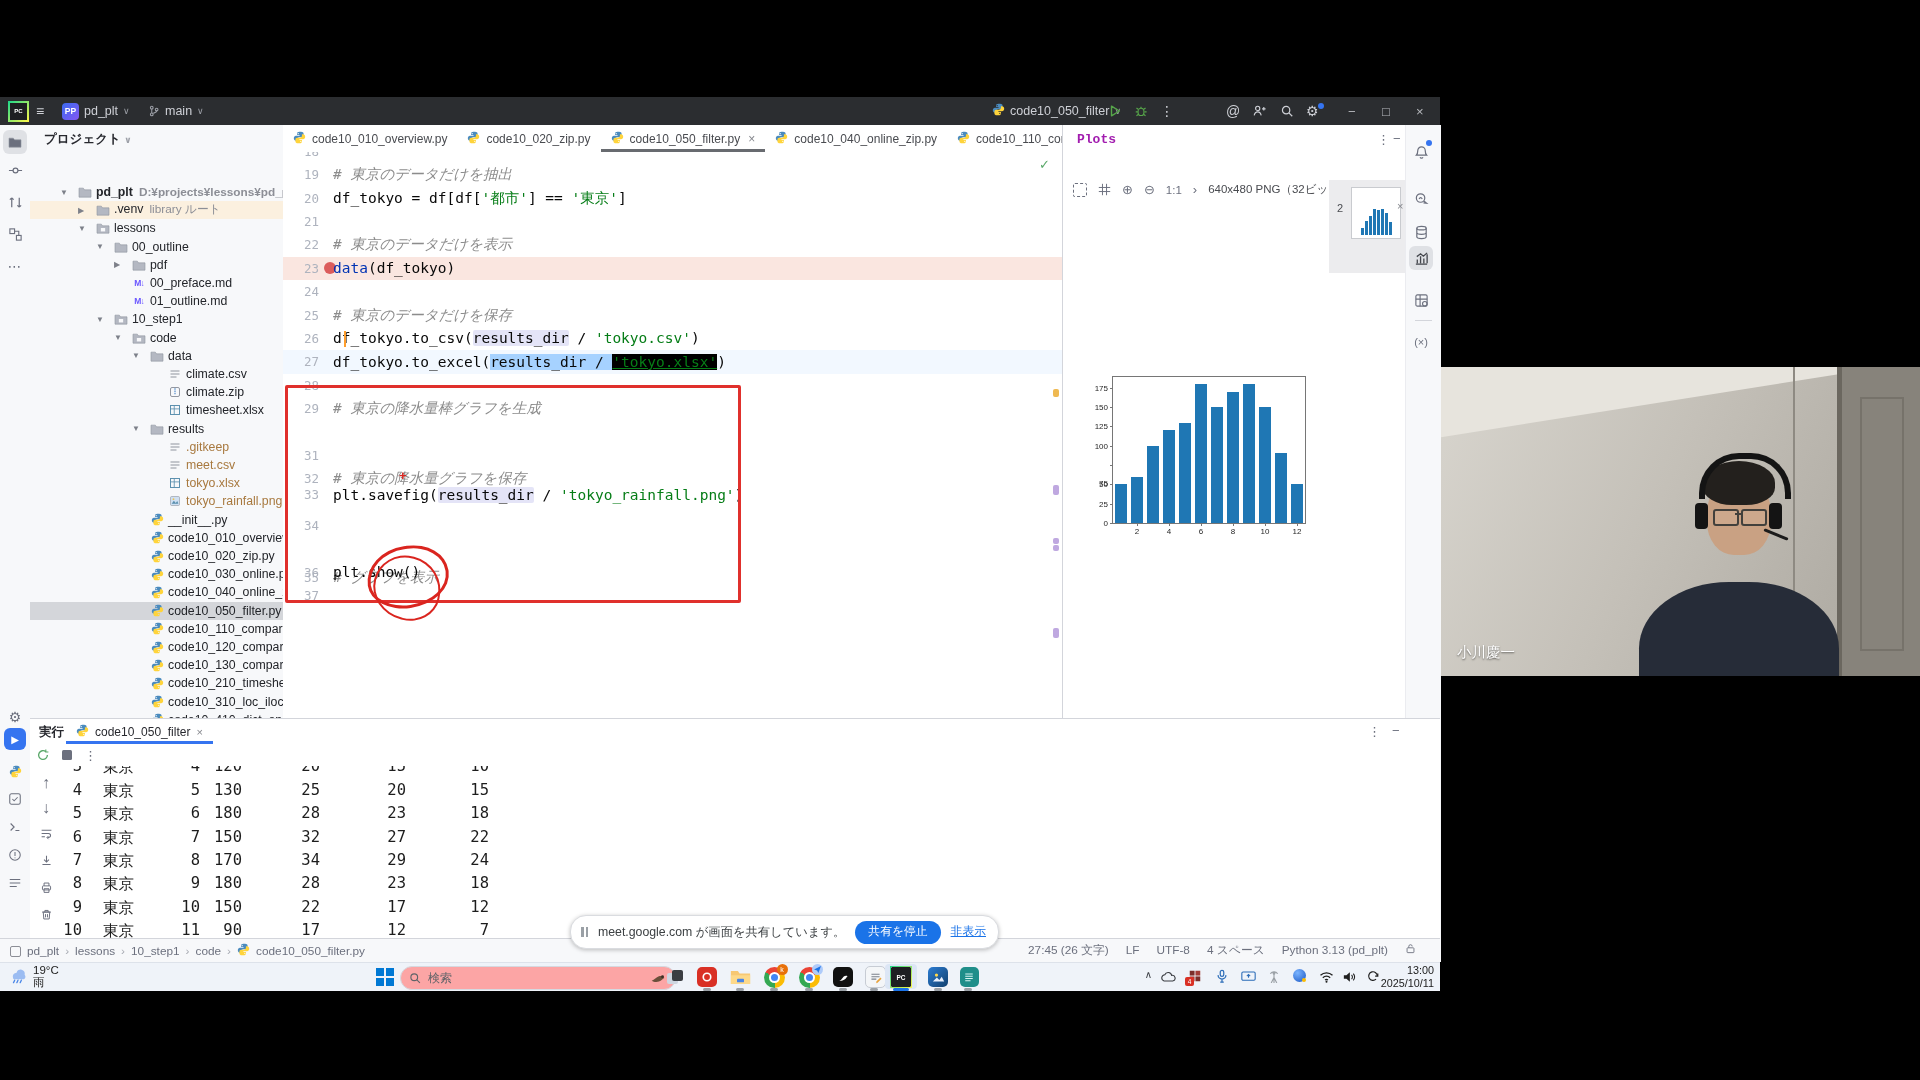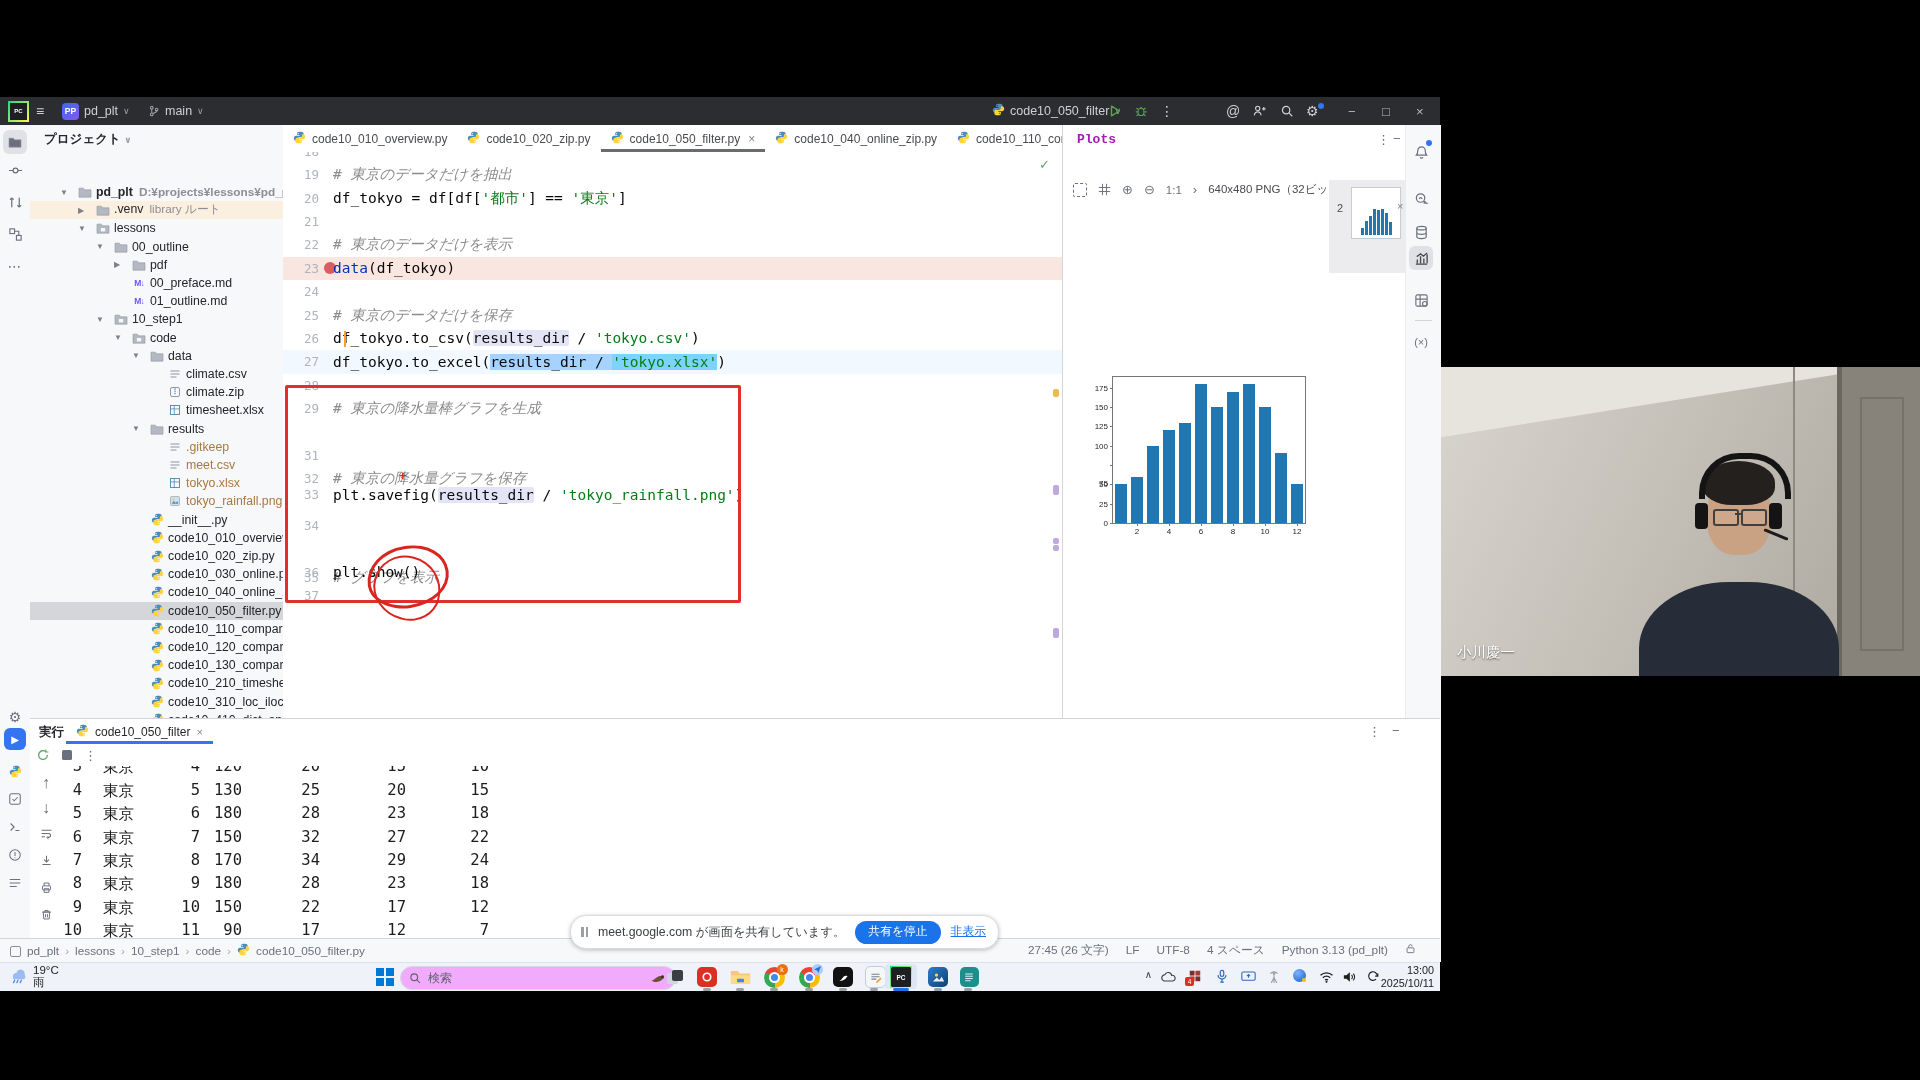--- a/index.html
+++ b/index.html
@@ -44,21 +44,21 @@
   .etab .close{color:#85878d;font-size:12px;margin-left:2px;}
   #codeview{position:absolute;left:0;top:27px;right:0;bottom:0;overflow:hidden;background:#fff;}
   .cline{position:absolute;left:0;right:0;height:23.4px;display:flex;align-items:center;font-family:"DejaVu Sans Mono","Liberation Mono",monospace;font-size:14.5px;color:#080808;}
   .cline .lnum{position:absolute;left:0;width:36px;text-align:right;color:#aeb3be;font-size:12.5px;font-family:"DejaVu Sans Mono",monospace;}
   .cline .ltext{position:absolute;left:50px;white-space:pre;}
   .tok-cm{color:#8c8c8c;font-style:italic;}
   .tok-k{color:#0033b3;}
   .tok-s{color:#067d17;}
   .tok-h{background:#e4e4f7;border-radius:2px;}
   .tok-selt{background:#a6d2ff;}
-  .tok-sels{background:#7dd3fc;color:#067d17;}
+  .tok-sels{background:#000000;color:#067d17;text-decoration:underline;}
   .rowbg{position:absolute;left:0;right:0;height:23.4px;}
   .bp-dot{position:absolute;width:12px;height:12px;border-radius:50%;background:#db5c5c;}
   .sb-mark{position:absolute;width:6px;border-radius:2px;}
   
   .anno-rect{position:absolute;border:3px solid #e0302c;border-radius:2px;}
   .anno-circle{position:absolute;border:3px solid #da251f;border-radius:50% 46% 52% 48%/55% 48% 50% 45%;transform:rotate(-8deg);}
   .anno-circle2{position:absolute;border:2.5px solid #da251f;border-radius:48% 52% 46% 54%/50% 55% 45% 52%;transform:rotate(14deg);}
   .anno-plus{position:absolute;color:#da251f;font-size:13px;font-weight:bold;}
   
   #plots{position:absolute;left:1062px;top:28px;width:343px;height:593px;background:#fff;border-left:1px solid #d3d5db;}
@@ -88,21 +88,21 @@
   .crow span{position:absolute;display:block;text-align:right;}
   .cgut{position:absolute;left:6px;width:20px;display:flex;justify-content:center;color:#6c707e;}
   
   #statusbar{position:absolute;left:0;top:841px;width:1440px;height:24px;background:#f7f8fa;border-top:1px solid #d3d5db;font-size:11.8px;color:#6c707e;}
   #crumbs{position:absolute;left:10px;top:4px;display:flex;gap:6px;align-items:center;}
   #status-right{position:absolute;right:24px;top:4px;display:flex;gap:17px;}
   
   #taskbar{position:absolute;left:0;top:865px;width:1440px;height:28px;background:#eff3f9;border-top:1px solid #dde2ea;}
   #weather{position:absolute;left:8px;top:1px;display:flex;align-items:center;gap:5px;color:#222;}
   #weather .wt{font-size:11.5px;line-height:12px;}
-  #searchpill{position:absolute;left:400px;top:3px;width:258px;height:22px;background:#f0abfc;border:1px solid #d5d9e0;border-radius:12px;display:flex;align-items:center;gap:7px;padding:0 8px;color:#5f6368;font-size:12px;}
+  #searchpill{position:absolute;left:400px;top:3px;width:258px;height:22px;background:#fca5a5;border:1px solid #d5d9e0;border-radius:12px;display:flex;align-items:center;gap:7px;padding:0 8px;color:#5f6368;font-size:12px;}
   .appicon{position:absolute;top:3px;width:26px;height:22px;display:flex;align-items:center;justify-content:center;}
   .appdash{position:absolute;top:25px;width:8px;height:2.5px;border-radius:2px;background:#9aa0a6;}
   #tb-pycharm-bg{position:absolute;left:885px;top:1px;width:32px;height:25px;background:#dce6f5;border-radius:4px;}
   .sq{border-radius:5px;display:flex;align-items:center;justify-content:center;}
   #tray{position:absolute;right:0;top:0;height:28px;}
   .tray-ic{position:absolute;top:6px;color:#3a3d42;}
   #clock{position:absolute;right:6px;top:1px;text-align:right;font-size:10.8px;line-height:13px;color:#1a1a1a;}
   
   #meetbar{position:absolute;left:570px;top:915px;height:32px;background:#fff;border:1px solid #dadce0;border-radius:16px;box-shadow:0 1px 4px rgba(0,0,0,.25);display:flex;align-items:center;gap:10px;padding:0 12px 0 10px;z-index:50;}
   #meetbar .msg{font-size:12.3px;color:#3c4043;white-space:nowrap;}

